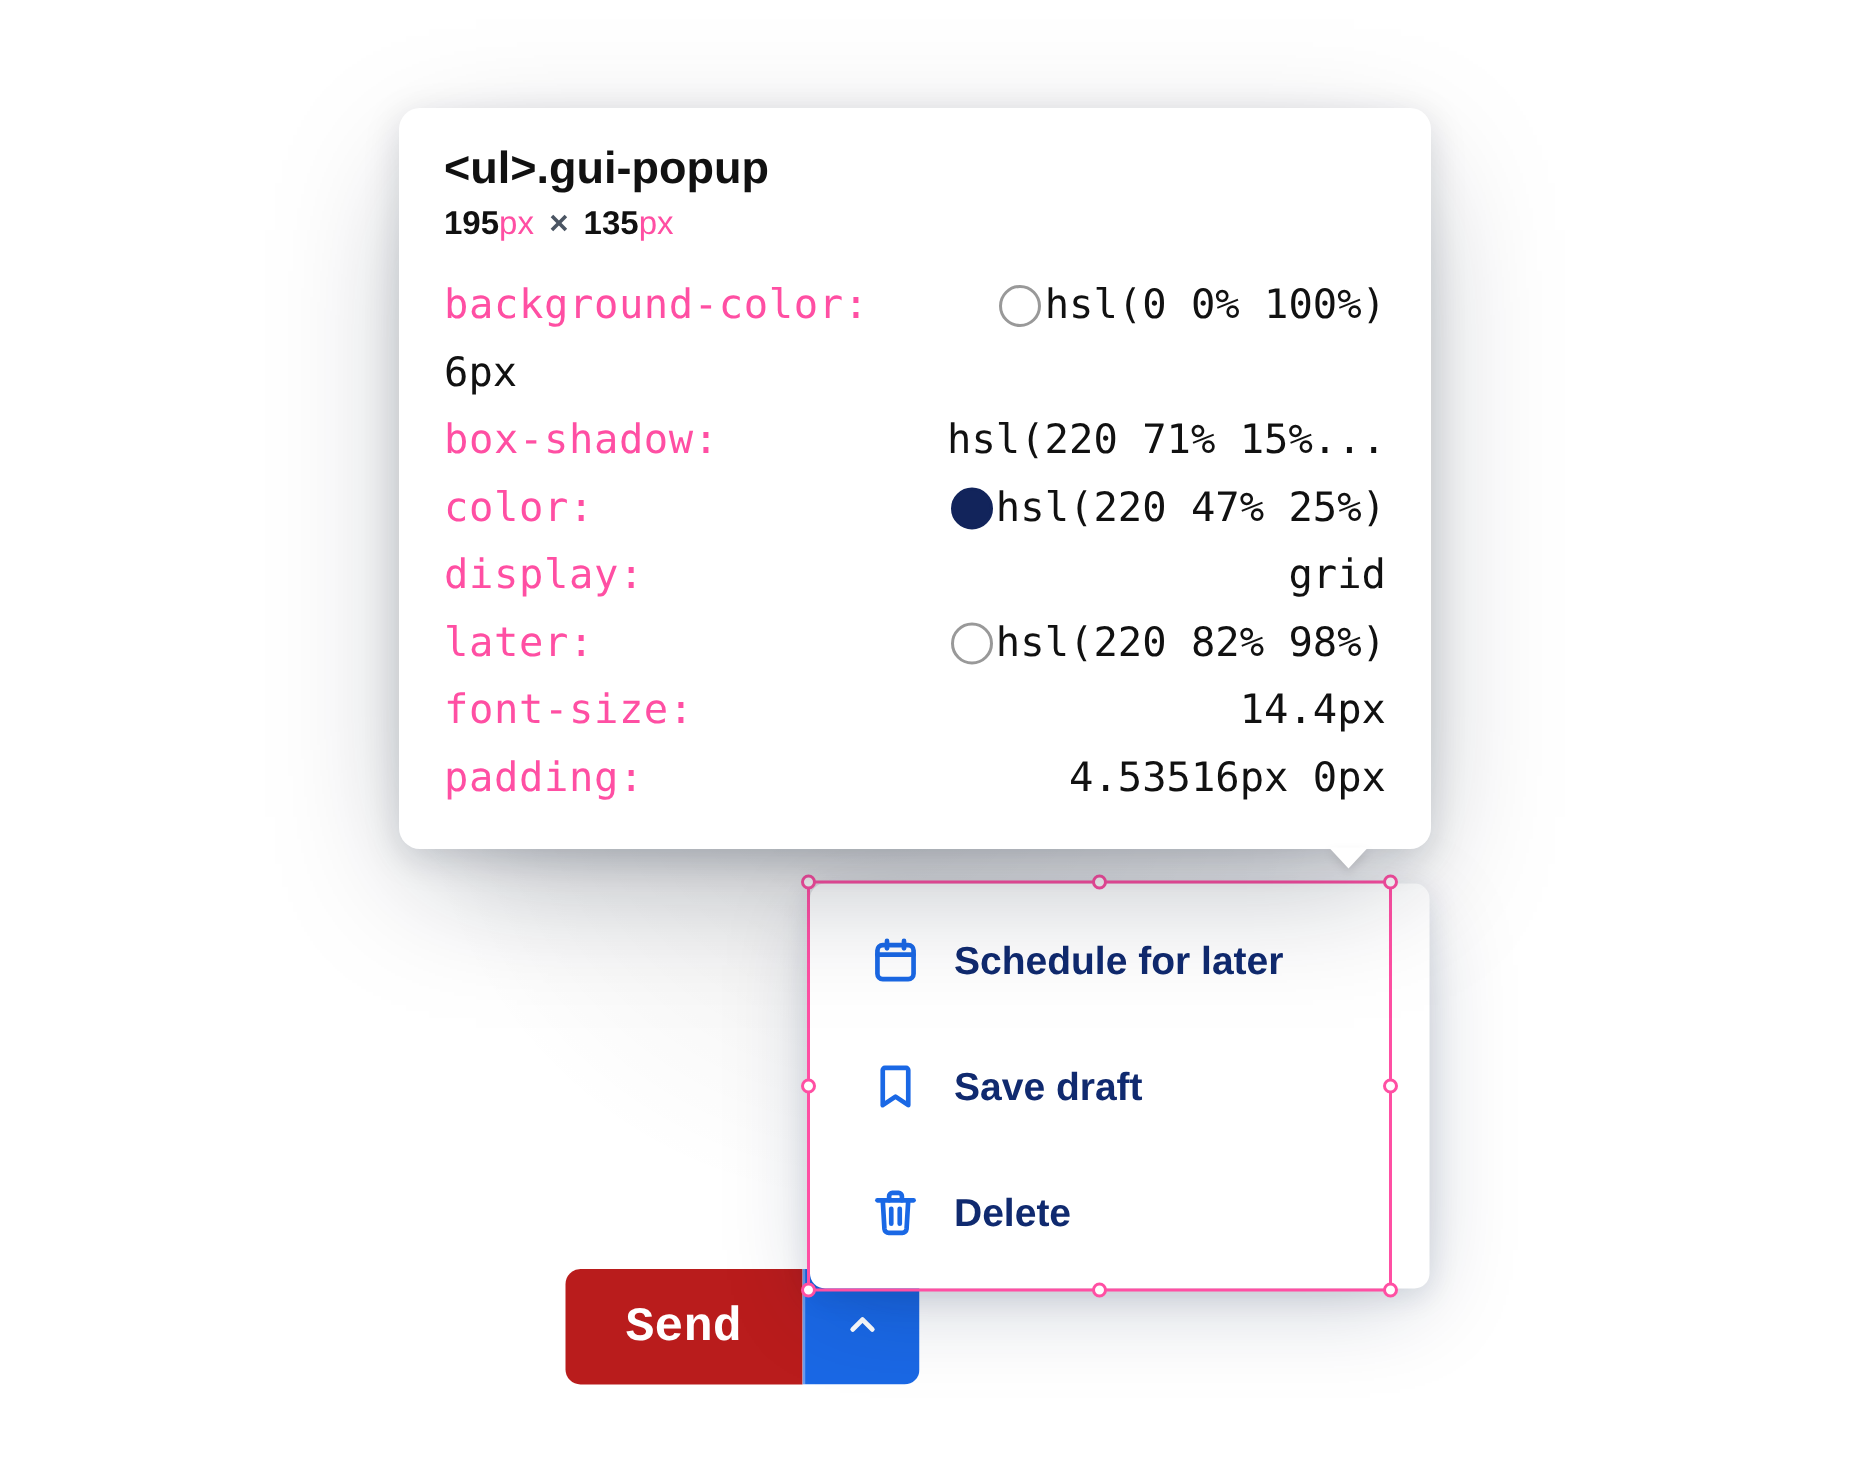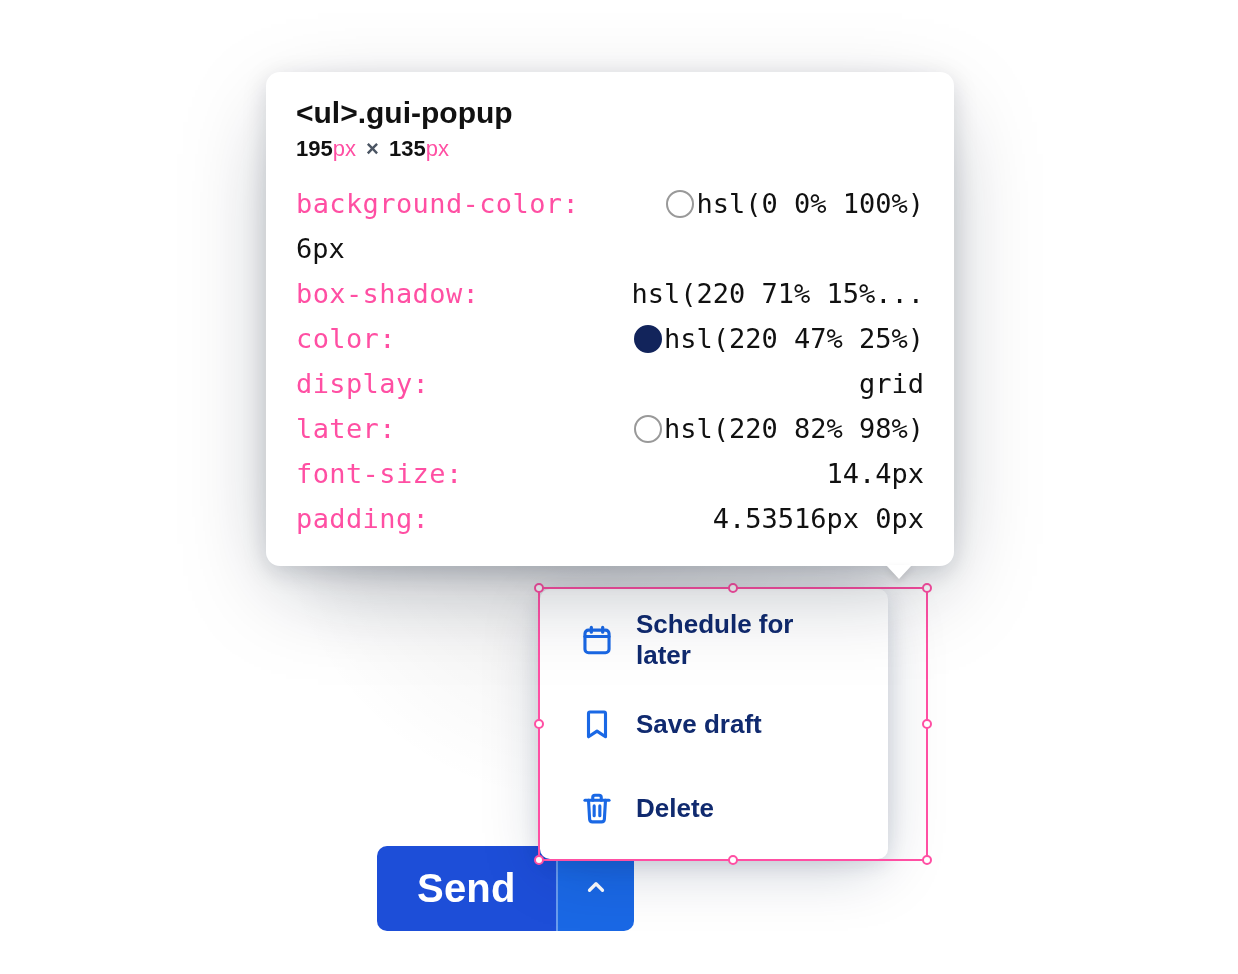--- a/index.html
+++ b/index.html
@@ -15,47 +15,48 @@
   }
 
   
   .send-wrap {
     position: absolute;
     left: 377px; top: 846px;
     display: flex;
     z-index: 5;
   }
   .send-btn {
-    background: #1d4ed8;
+    background: #b91c1c;
     color: #fff;
     border: none;
-    font-size: 40px;
+    font-size: 32px;
     font-weight: 600;
     padding: 20px 40px;
     border-radius: 10px 0 0 10px;
     cursor: pointer;
     letter-spacing: .2px;
+    font-family: Liberation Mono, monospace;
   }
   .send-caret {
     background: #1a68e5;
     color: #fff;
     border: none;
     border-left: 2px solid rgba(255,255,255,.35);
     width: 78px;
     border-radius: 0 10px 10px 0;
     cursor: pointer;
     display: flex; align-items: center; justify-content: center;
   }
   .send-caret svg { width: 26px; height: 26px; stroke: #fff; stroke-width: 3; fill: none; stroke-linecap: round; stroke-linejoin: round; }
 
   
   .popup {
     position: absolute;
     left: 540px; top: 589px;
-    width: 348px; height: 270px;
+    width: 413px; height: 270px;
     background: #fff;
     border-radius: 10px;
     padding: 9px 0;
     box-shadow: 0 14px 60px -10px rgba(10,30,70,.25), 0 4px 20px rgba(10,30,70,.12);
     display: grid;
     grid-auto-rows: 1fr;
     z-index: 10;
     color: #102a6f;
   }
   .popup-item {

